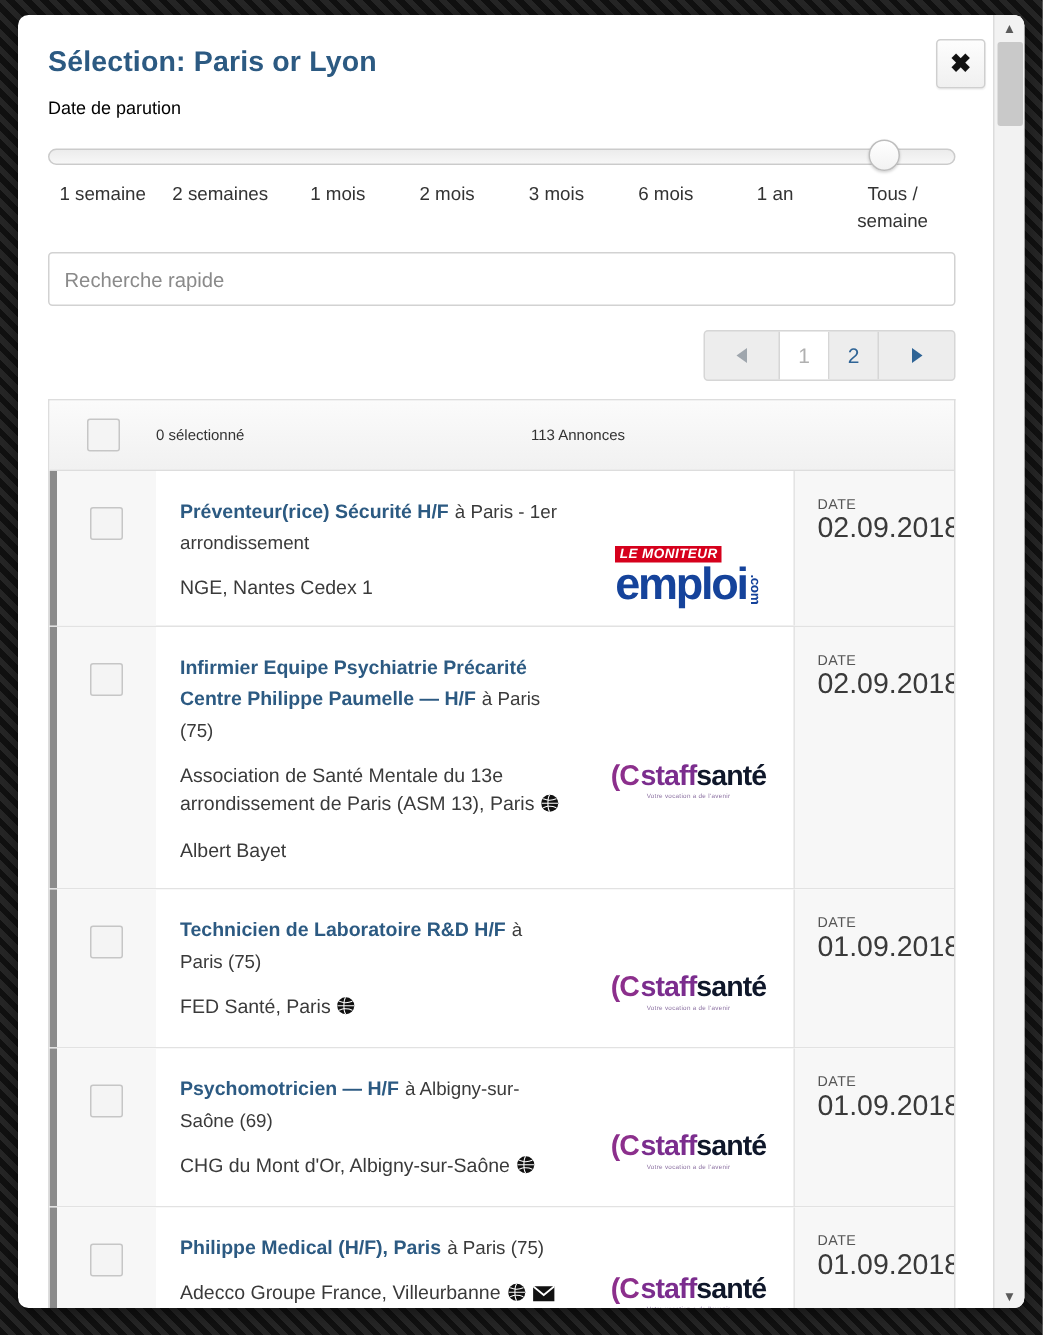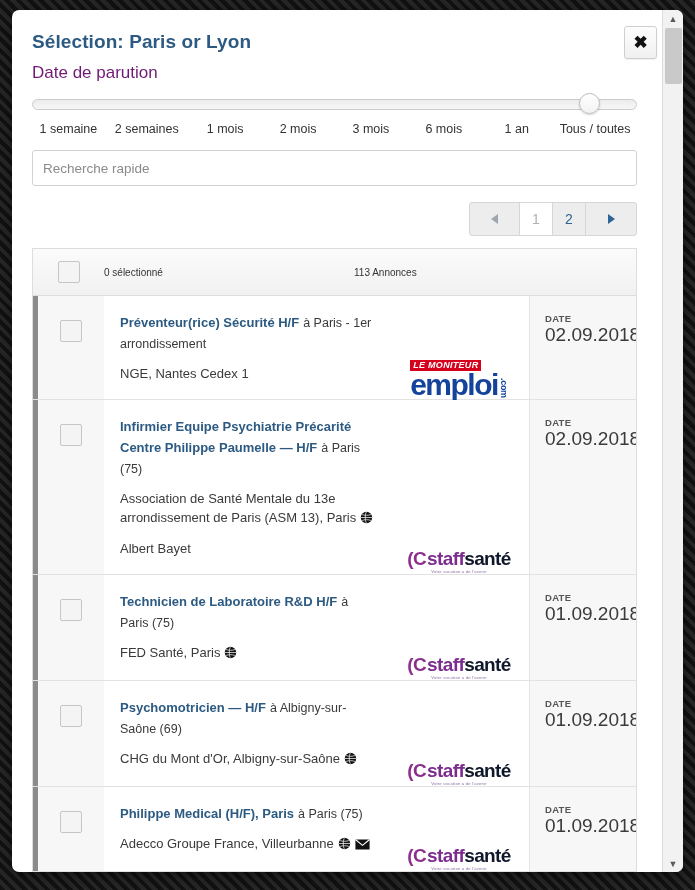--- a/index.html
+++ b/index.html
@@ -42,22 +42,22 @@
   .header-block { padding: 16px 20px 0 20px; }
   .modal-title {
     font-size: 19px;
     font-weight: bold;
     color: #2c5a82;
     line-height: 24px;
     margin: 0;
     letter-spacing: .1px;
   }
   .sub-label {
-    font-size: 17px;
-    color: #701a75;
+    font-size: 12px;
+    color: #000000;
     margin-top: 10px;
     line-height: 17px;
   }
 
   .close-btn {
     position: absolute;
     right: 26px;
     top: 16px;
     width: 33px;
     height: 33px;
@@ -228,39 +228,38 @@
     flex: 1;
     padding: 16px 12px 16px 16px;
     position: relative;
     min-height: 84px;
     box-sizing: border-box;
   }
   .row-logo {
     width: 140px;
     flex: none;
     display: flex;
-    align-items: flex-end;
+    align-items: center;
     justify-content: center;
     padding-top: 32px;
     box-sizing: border-box;
   }
   .row-date {
     width: 107px;
     flex: none;
     background: #f7f7f7;
     border-left: 1px solid #e4e4e4;
     padding: 17px 0 0 15px;
     box-sizing: border-box;
   }
   .date-label {
     font-size: 9.5px;
     color: #555;
     letter-spacing: .3px;
     line-height: 12px;
-    font-weight: bold;
   }
   .date-val {
     font-size: 19px;
     color: #3a3a3a;
     line-height: 19px;
   }
 
   .job-title {
     font-size: 13px;
     font-weight: bold;
@@ -402,21 +401,21 @@
       <div class="slider-handle" id="sliderHandle" style="left: calc(92% - 10px);"></div>
     </div>
     <div class="slider-ticks">
       <div class="tick">1 semaine</div>
       <div class="tick w2">2 semaines</div>
       <div class="tick">1 mois</div>
       <div class="tick">2 mois</div>
       <div class="tick">3 mois</div>
       <div class="tick">6 mois</div>
       <div class="tick">1 an</div>
-      <div class="tick w2">Tous / toutes</div>
+      <div class="tick w2">Tous / semaine</div>
     </div>
 
     <div class="search-wrap">
       <input class="search-input" type="text" placeholder="Recherche rapide" style="">
     </div>
 
     <div class="pager-row">
       <div class="pager">
         <div class="arrow">
           <span class="tri-l"></span>

